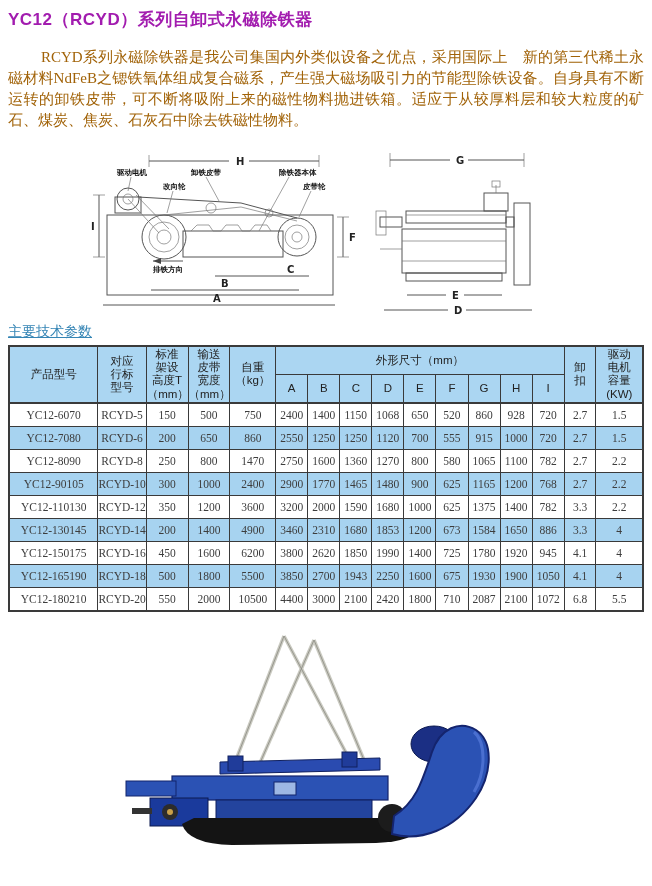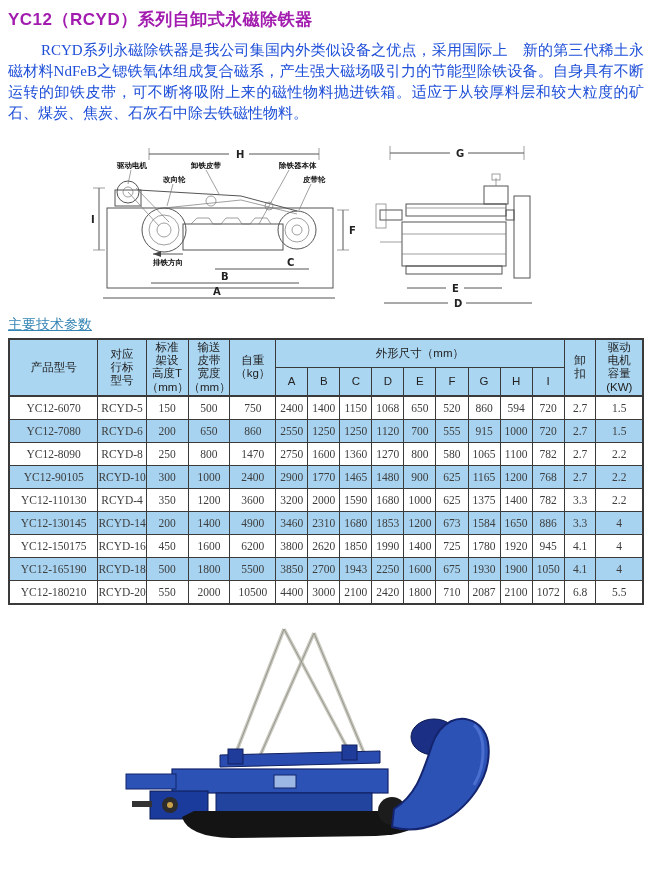--- a/index.html
+++ b/index.html
@@ -3,22 +3,22 @@
 <meta charset="utf-8">
 <style>
   html,body{margin:0;padding:0;}
   body{width:652px;height:886px;background:#ffffff;overflow:hidden;
        font-family:"Liberation Serif", serif;color:#1a1a1a;}
   .page{padding:6px 8px 0 8px;}
 
   .title{font-family:"Liberation Sans", sans-serif;font-weight:bold;
          font-size:17px;color:#a21caf;margin:2px 0 8px 0;letter-spacing:0.5px;}
 
-  .intro{font-size:15px;line-height:21px;text-indent:2.2em;margin:9px 0 14px 0;
-         text-align:justify;color:#1d4ed8;}
+  .intro{font-size:15px;line-height:21px;text-indent:2.2em;margin:16px 0 14px 0;
+         text-align:justify;color:#a16207;}
 
   .diagram-row{display:flex;justify-content:center;align-items:flex-start;
                height:178px;margin:4px 0 0 0;}
   .diagram-row svg{display:block;}
   .dim-letter{font-family:"DejaVu Sans", sans-serif;font-weight:bold;font-size:10px;fill:#222;}
   .dia-label{font-family:"Liberation Sans", sans-serif;font-weight:bold;font-size:7.5px;fill:#111;}
   .dia-line{stroke:#555;stroke-width:1;fill:none;}
   .dia-thin{stroke:#777;stroke-width:0.7;fill:none;}
 
   .diagram-caption{text-align:center;font-size:14px;color:#222;margin:18px 0 16px 0;}
@@ -217,21 +217,21 @@
           <td>150</td>
           <td>500</td>
           <td>750</td>
           <td>2400</td>
           <td>1400</td>
           <td>1150</td>
           <td>1068</td>
           <td>650</td>
           <td>520</td>
           <td>860</td>
-          <td>594</td>
+          <td>928</td>
           <td>720</td>
           <td>2.7</td>
           <td>1.5</td>
         </tr>
         <tr class="alt">
           <td>YC12-7080</td>
           <td>RCYD-6</td>
           <td>200</td>
           <td>650</td>
           <td>860</td>
@@ -278,21 +278,21 @@
           <td>900</td>
           <td>625</td>
           <td>1165</td>
           <td>1200</td>
           <td>768</td>
           <td>2.7</td>
           <td>2.2</td>
         </tr>
         <tr>
           <td>YC12-110130</td>
-          <td>RCYD-4</td>
+          <td>RCYD-12</td>
           <td>350</td>
           <td>1200</td>
           <td>3600</td>
           <td>3200</td>
           <td>2000</td>
           <td>1590</td>
           <td>1680</td>
           <td>1000</td>
           <td>625</td>
           <td>1375</td>

